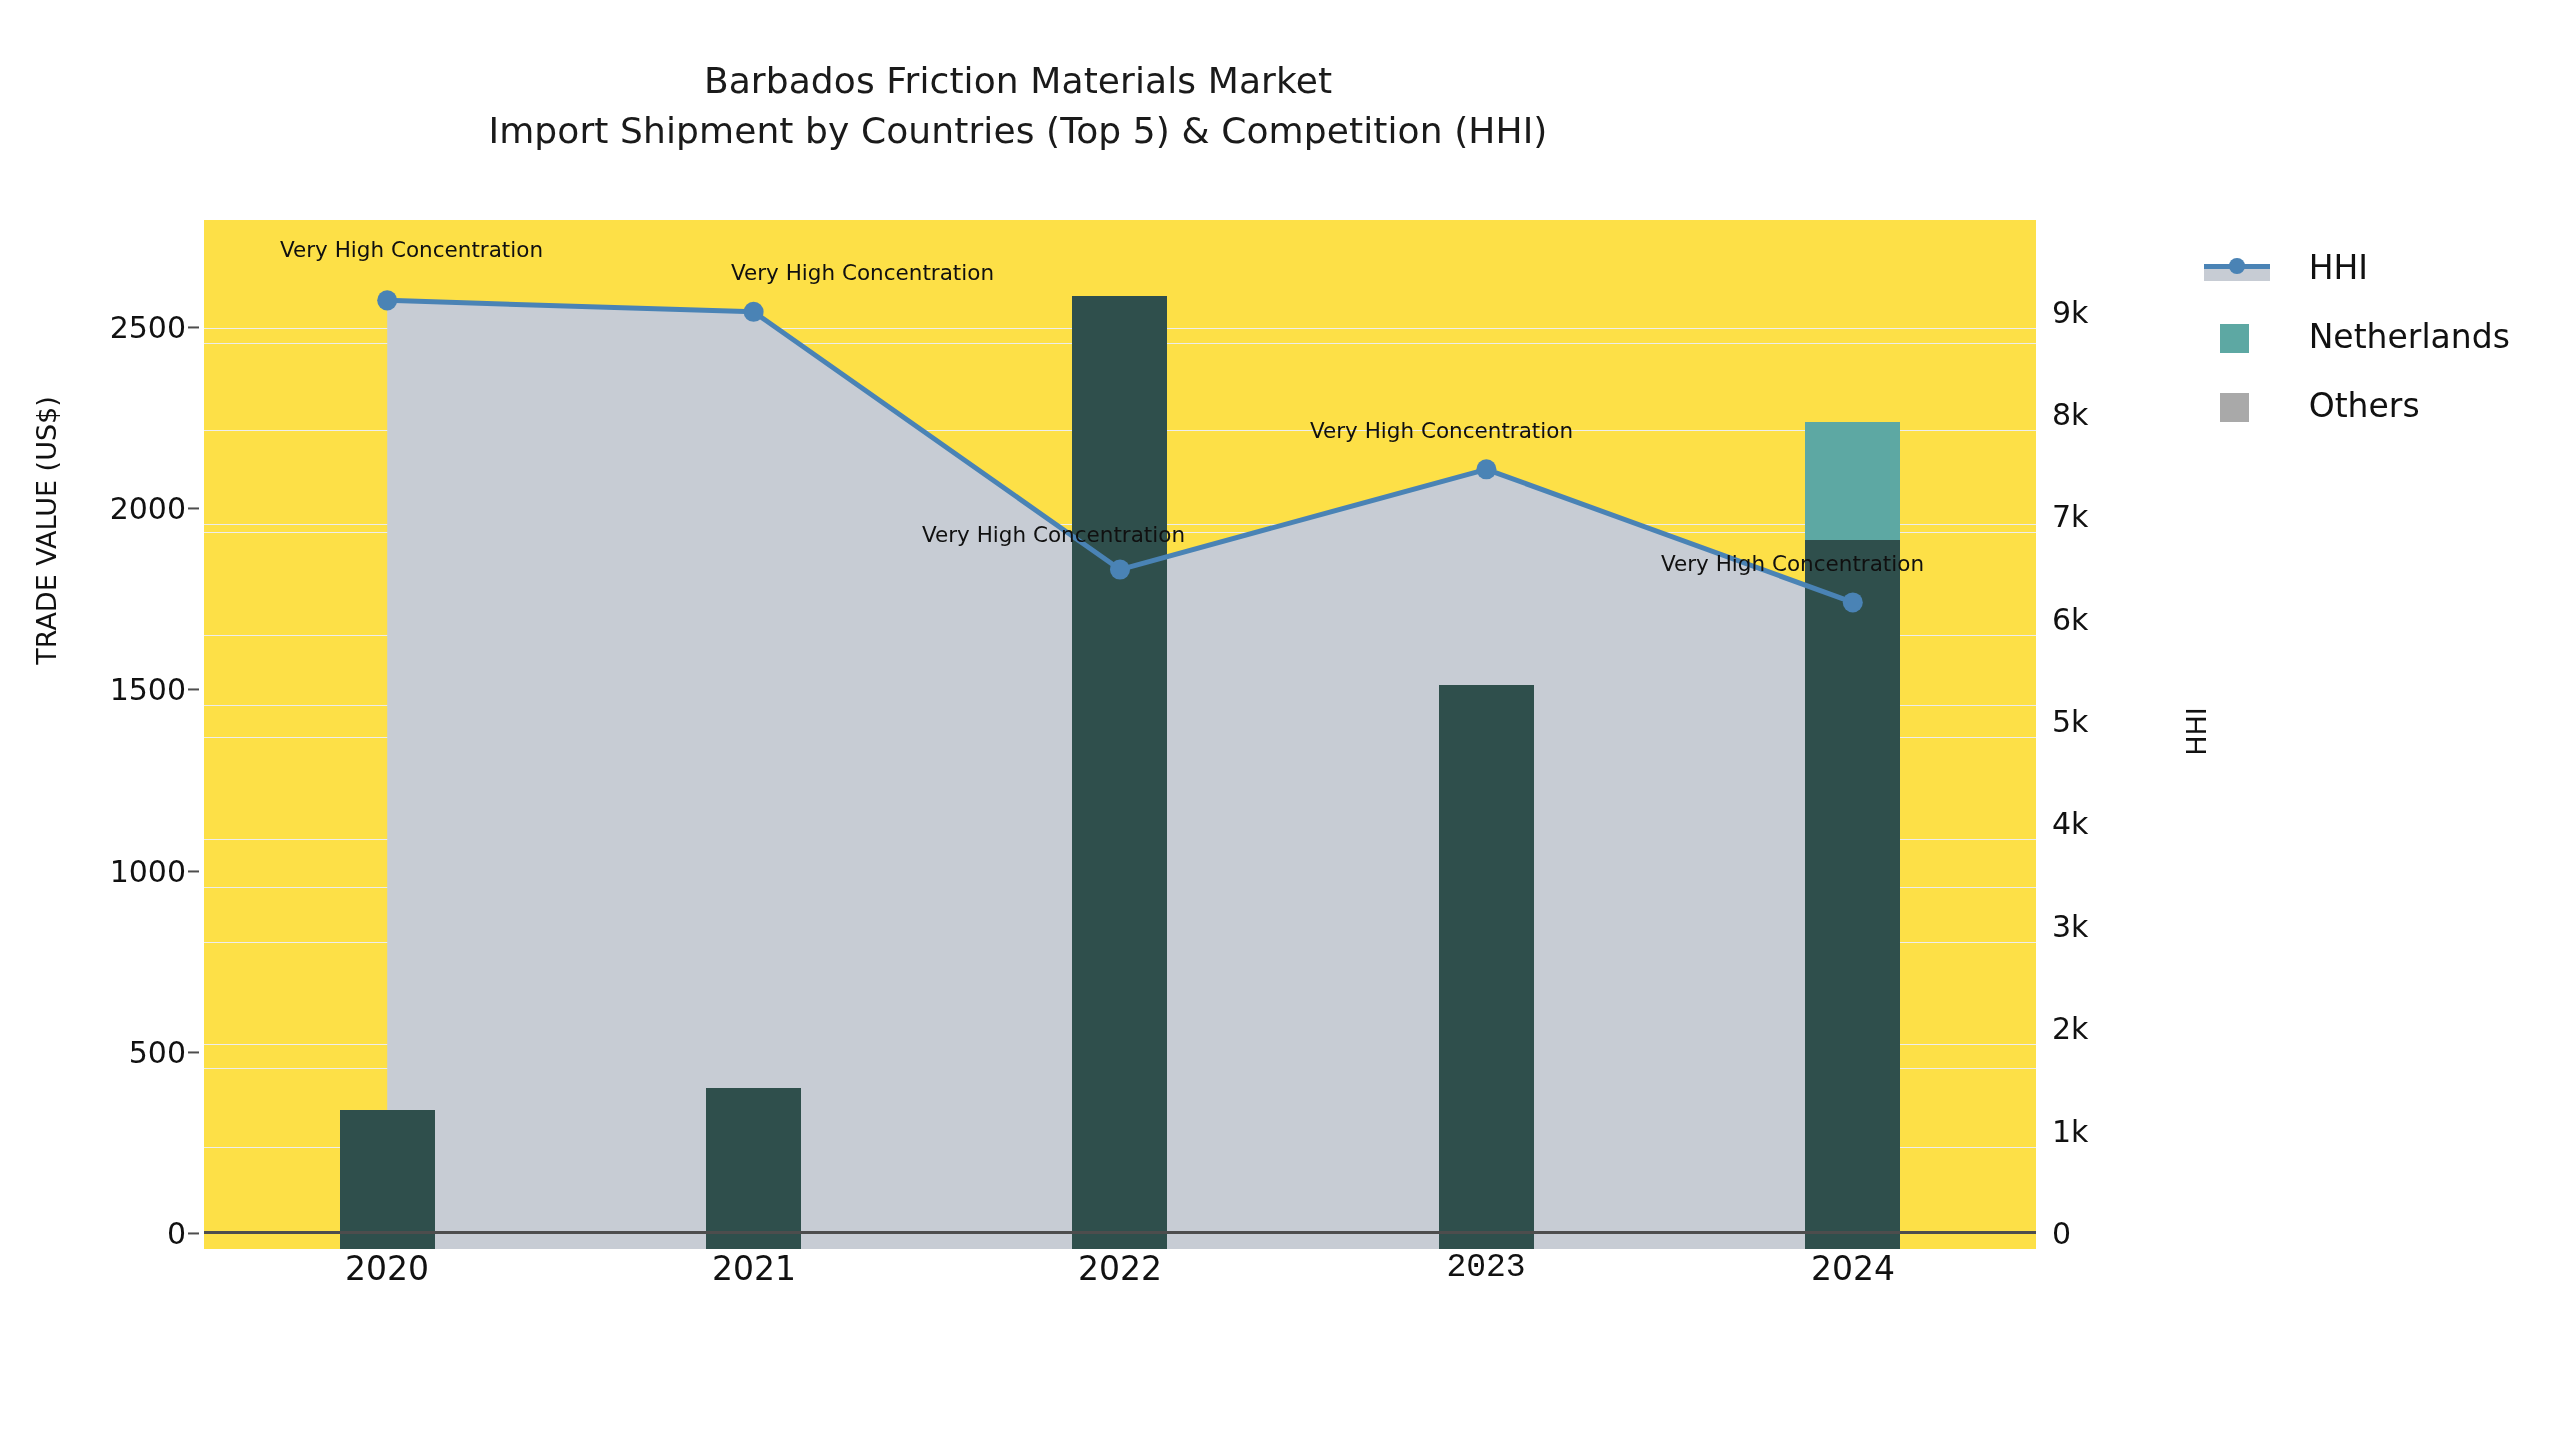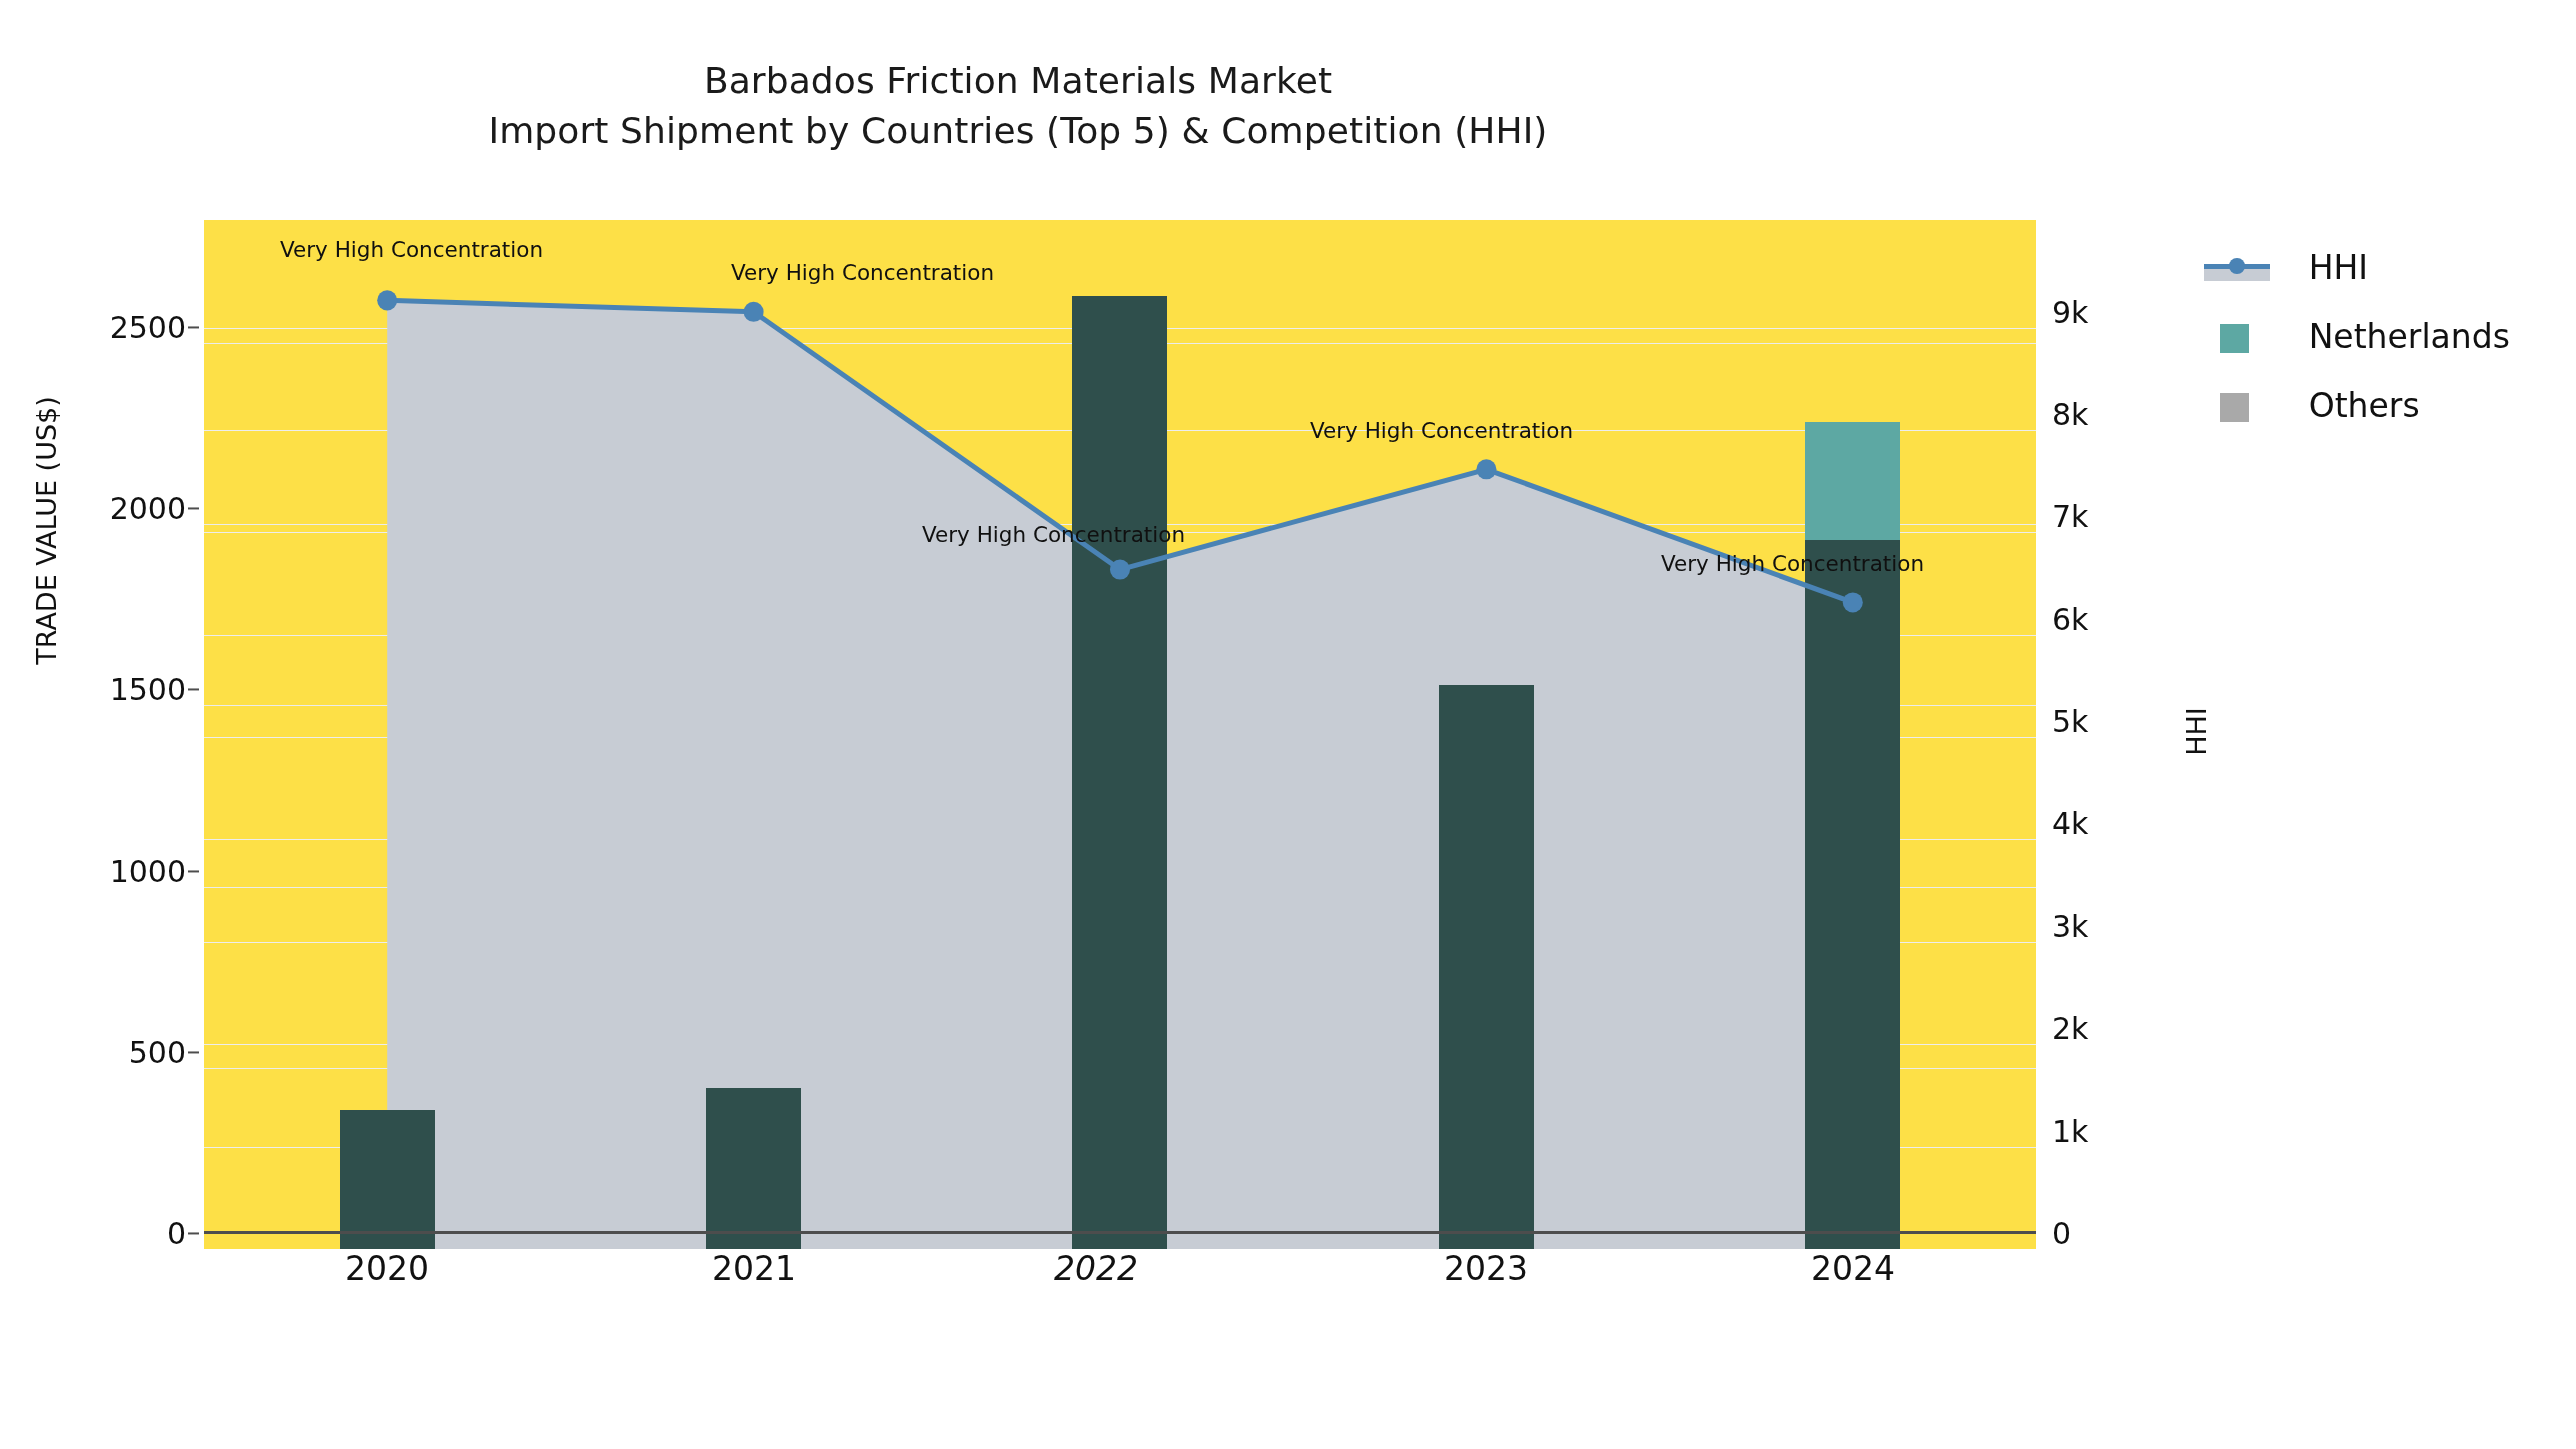--- a/index.html
+++ b/index.html
@@ -322,22 +322,22 @@
       <div class="ytick-right" style="top: 619px;">4k</div>
       <div class="ytick-right" style="top: 517px;">5k</div>
       <div class="ytick-right" style="top: 415px;">6k</div>
       <div class="ytick-right" style="top: 312px;">7k</div>
       <div class="ytick-right" style="top: 210px; text-align: center;">8k</div>
       <div class="ytick-right" style="top: 108px;">9k</div>
     </div>
   <div id="xtick-row">
       <div class="xtick" style="left: 183px;">2020</div>
       <div class="xtick" style="left: 550px;">2021</div>
-      <div class="xtick" style="left: 892px; font-style: italic;">2022</div>
-      <div class="xtick" style="left: 1282px;">2023</div>
+      <div class="xtick" style="left: 916px;">2022</div>
+      <div class="xtick" style="left: 1282px; font-family: Liberation Mono, monospace;">2023</div>
       <div class="xtick" style="left: 1649px;">2024</div>
     </div>
 
   <div id="ylabel-left">TRADE VALUE (US$)</div>
   <div id="ylabel-right">HHI</div>
 
   <div id="legend">
       <div class="legend-row">
         <div class="legend-key">
           <div class="legend-line-fill" style="background: rgb(199, 204, 212);"></div>

